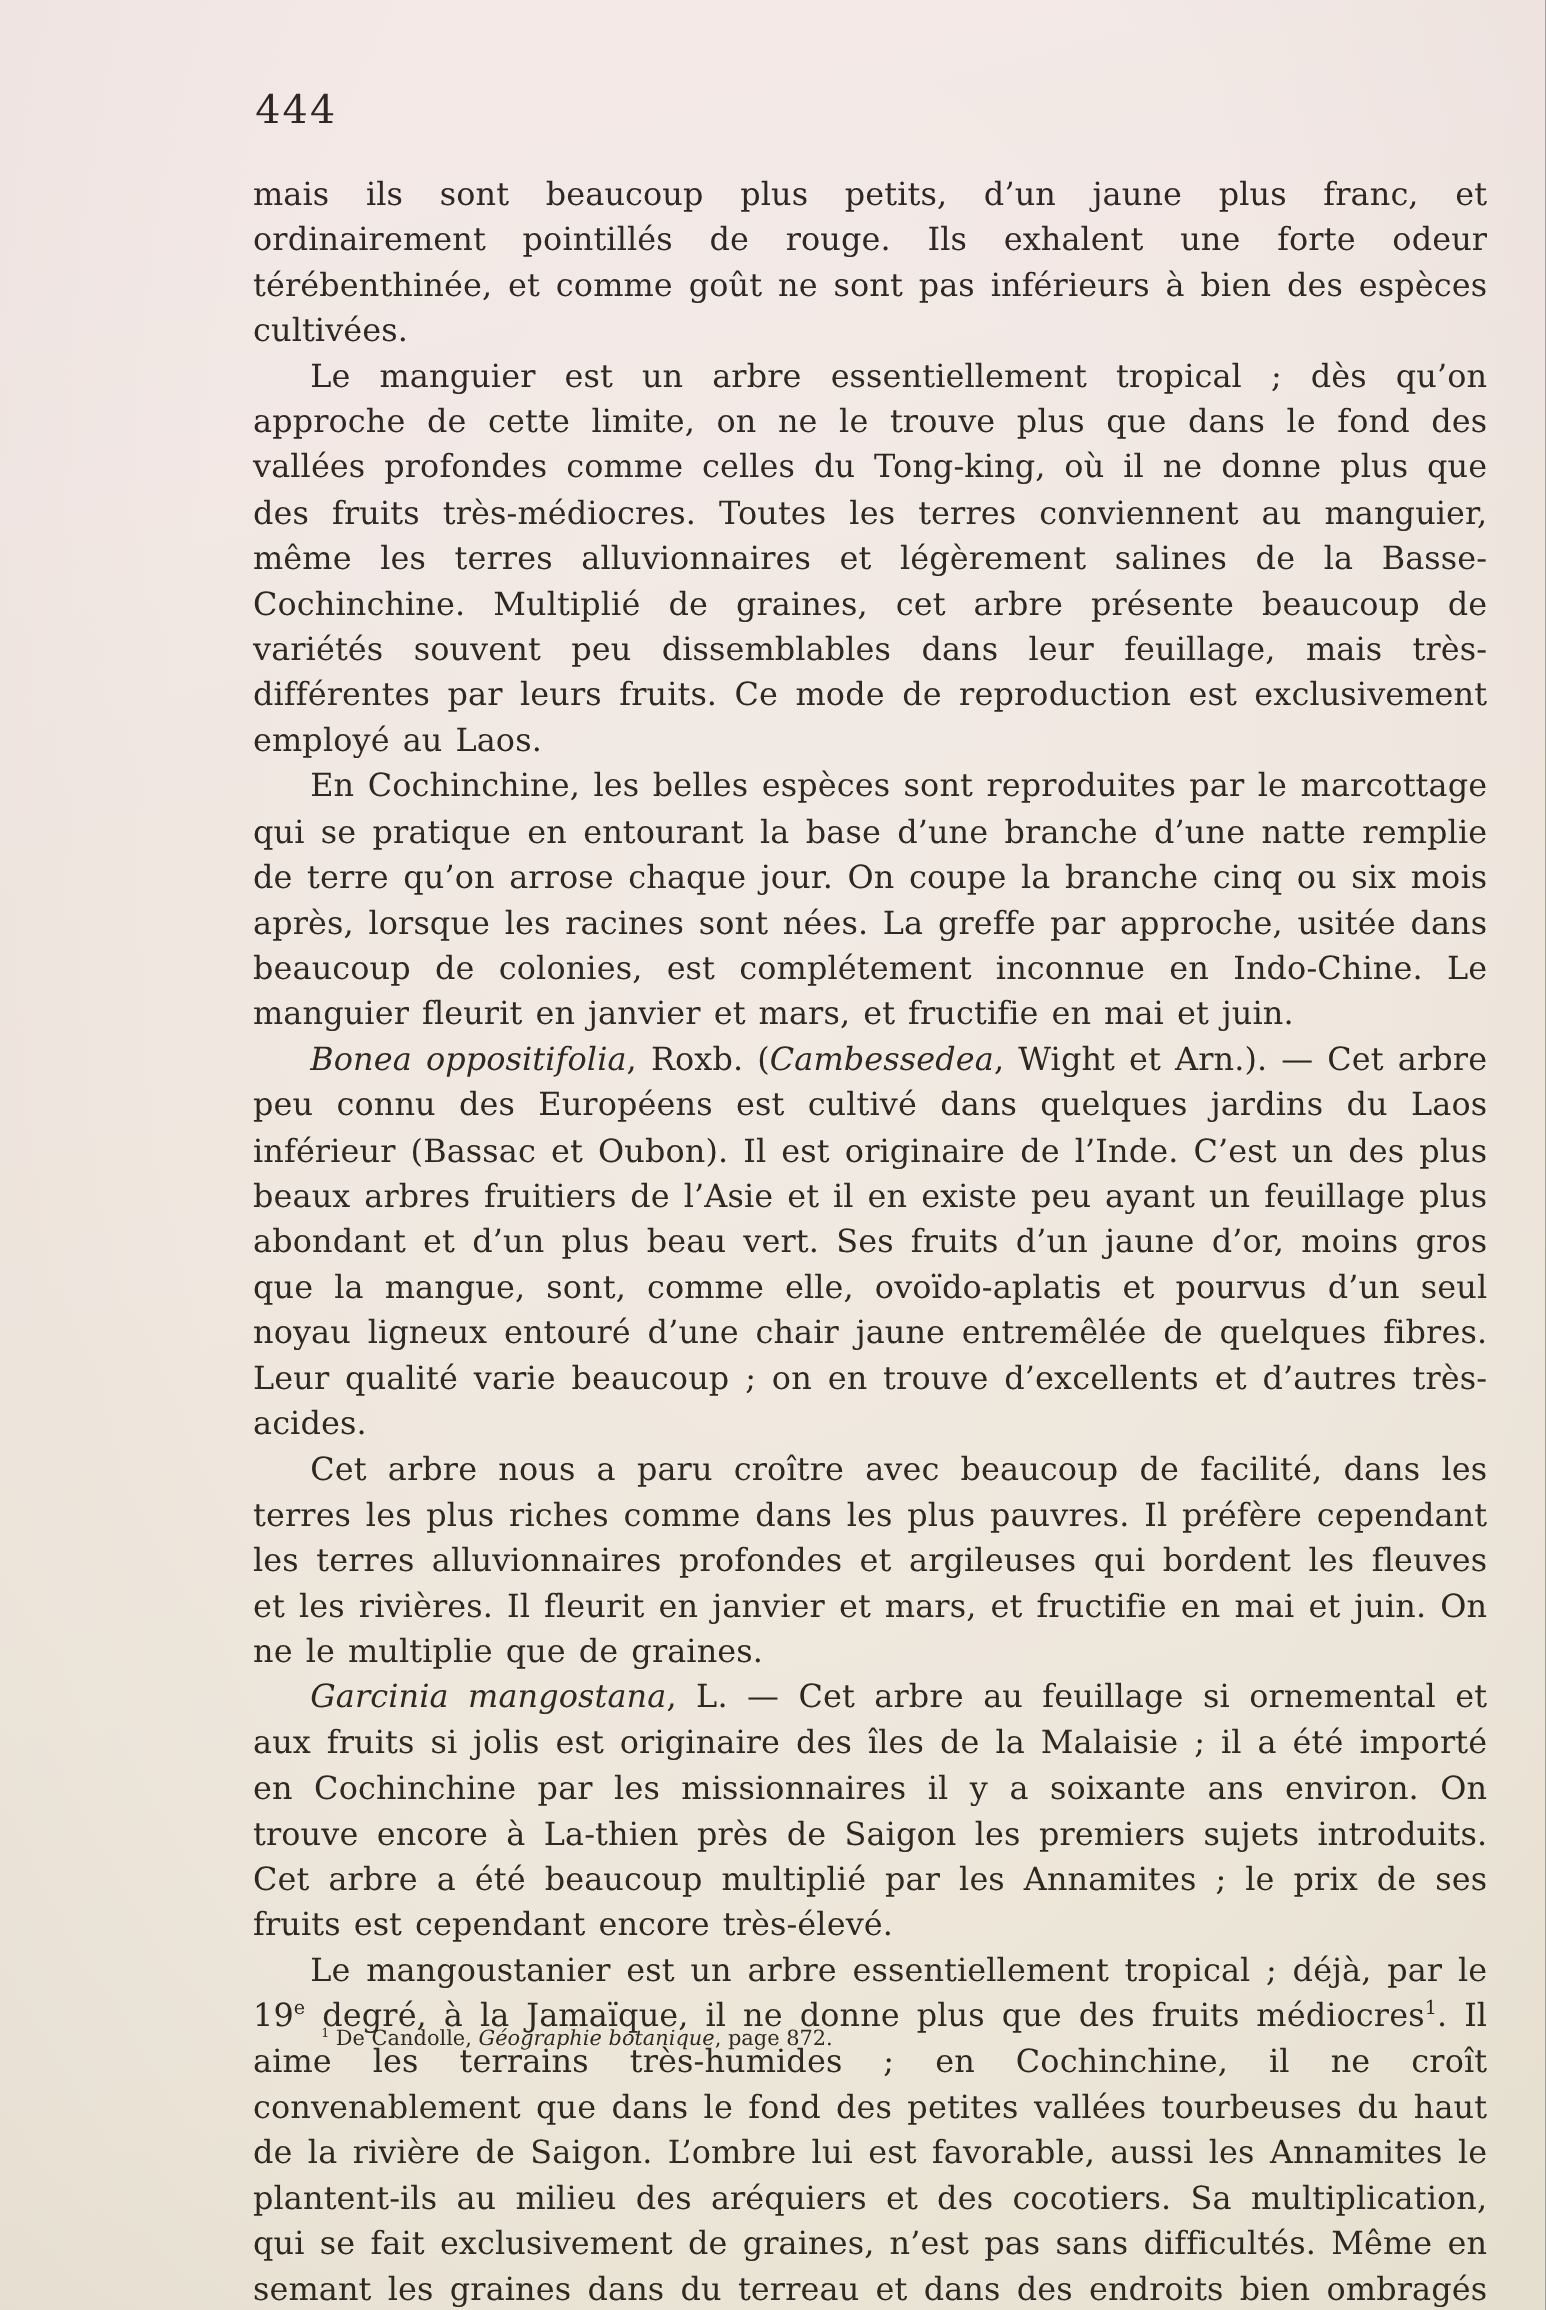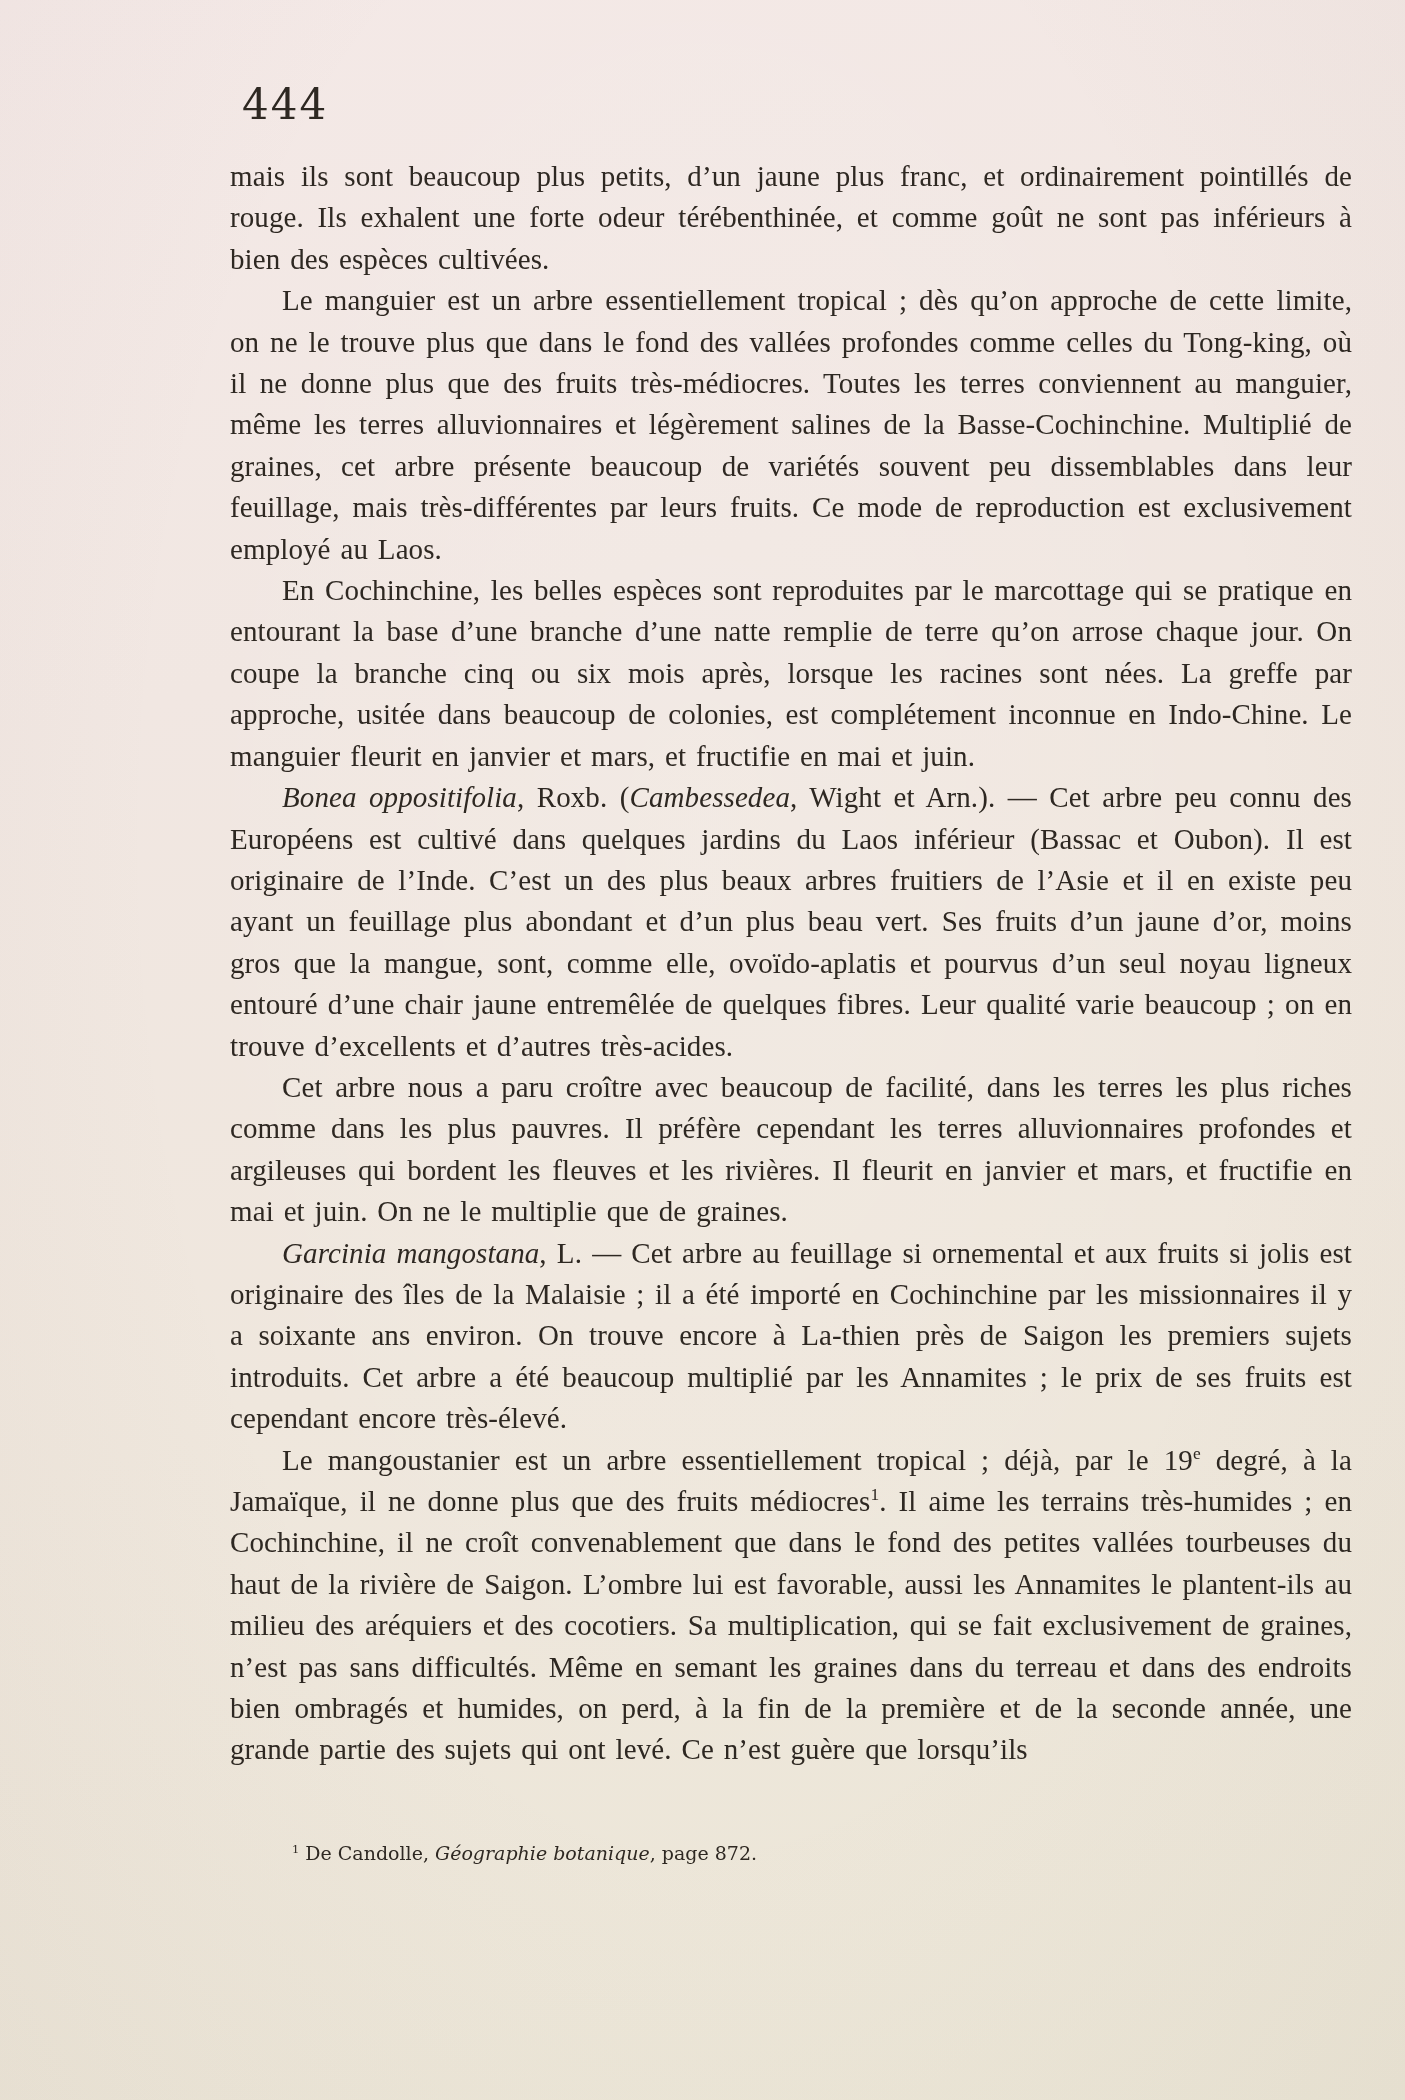--- a/index.html
+++ b/index.html
@@ -26,23 +26,23 @@
   }
   .running-head {
     position: absolute;
     top: 78px;
     left: 230px;
     width: 1122px;
     height: 42px;
   }
   .page-num {
     position: absolute;
-    left: 12px;
+    left: 2px;
     top: 2px;
-    font-size: 42px;
+    font-size: 36px;
     letter-spacing: 2px;
   }
   .running-title {
     position: absolute;
     left: 0;
     right: 0;
     top: 0;
     text-align: center;
     font-size: 29px;
     letter-spacing: 4px;
@@ -55,21 +55,20 @@
     width: 1122px;
     font-size: 29px;
     line-height: 41.4px;
     text-align: justify;
     letter-spacing: 0.1px;
     word-spacing: 2.5px;
   }
   .para {
     margin: 0;
     text-indent: 52px;
-    font-family: Liberation Serif, serif;
   }
   .para.no-indent {
     text-indent: 0;
   }
   .it { font-style: italic; }
   .sup {
     vertical-align: super;
     font-size: 0.6em;
     line-height: 0;
   }

